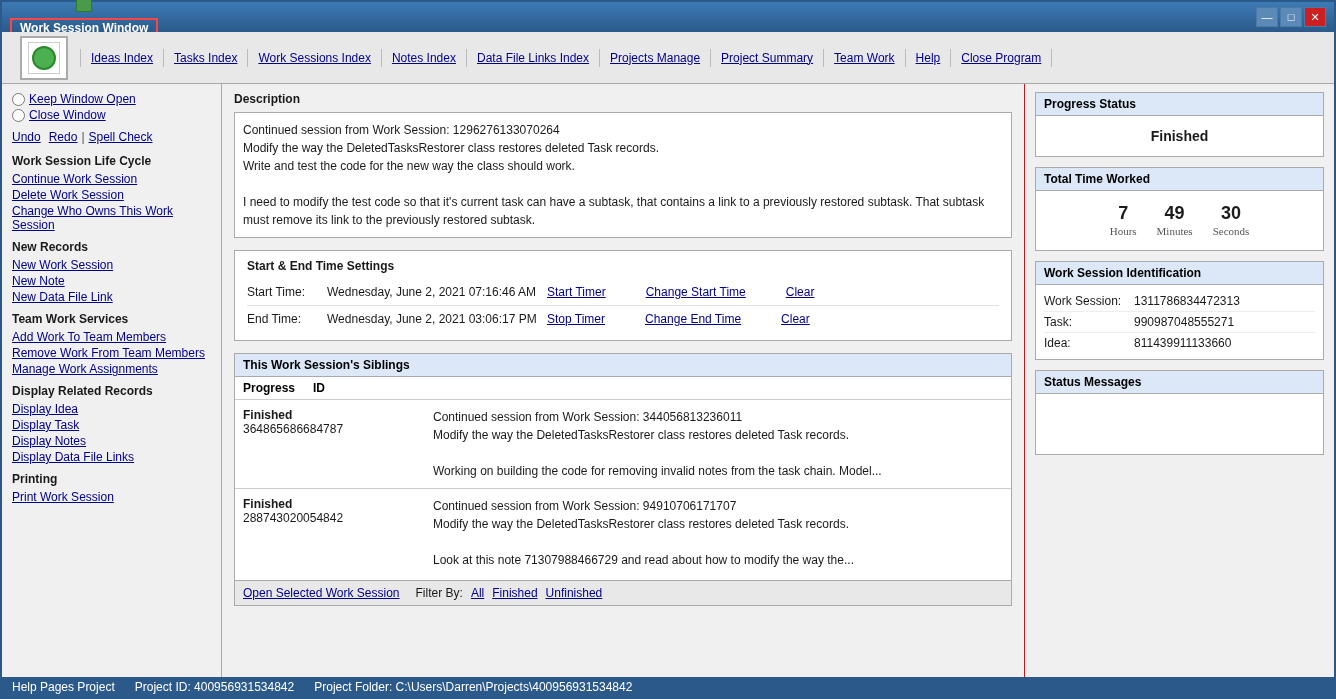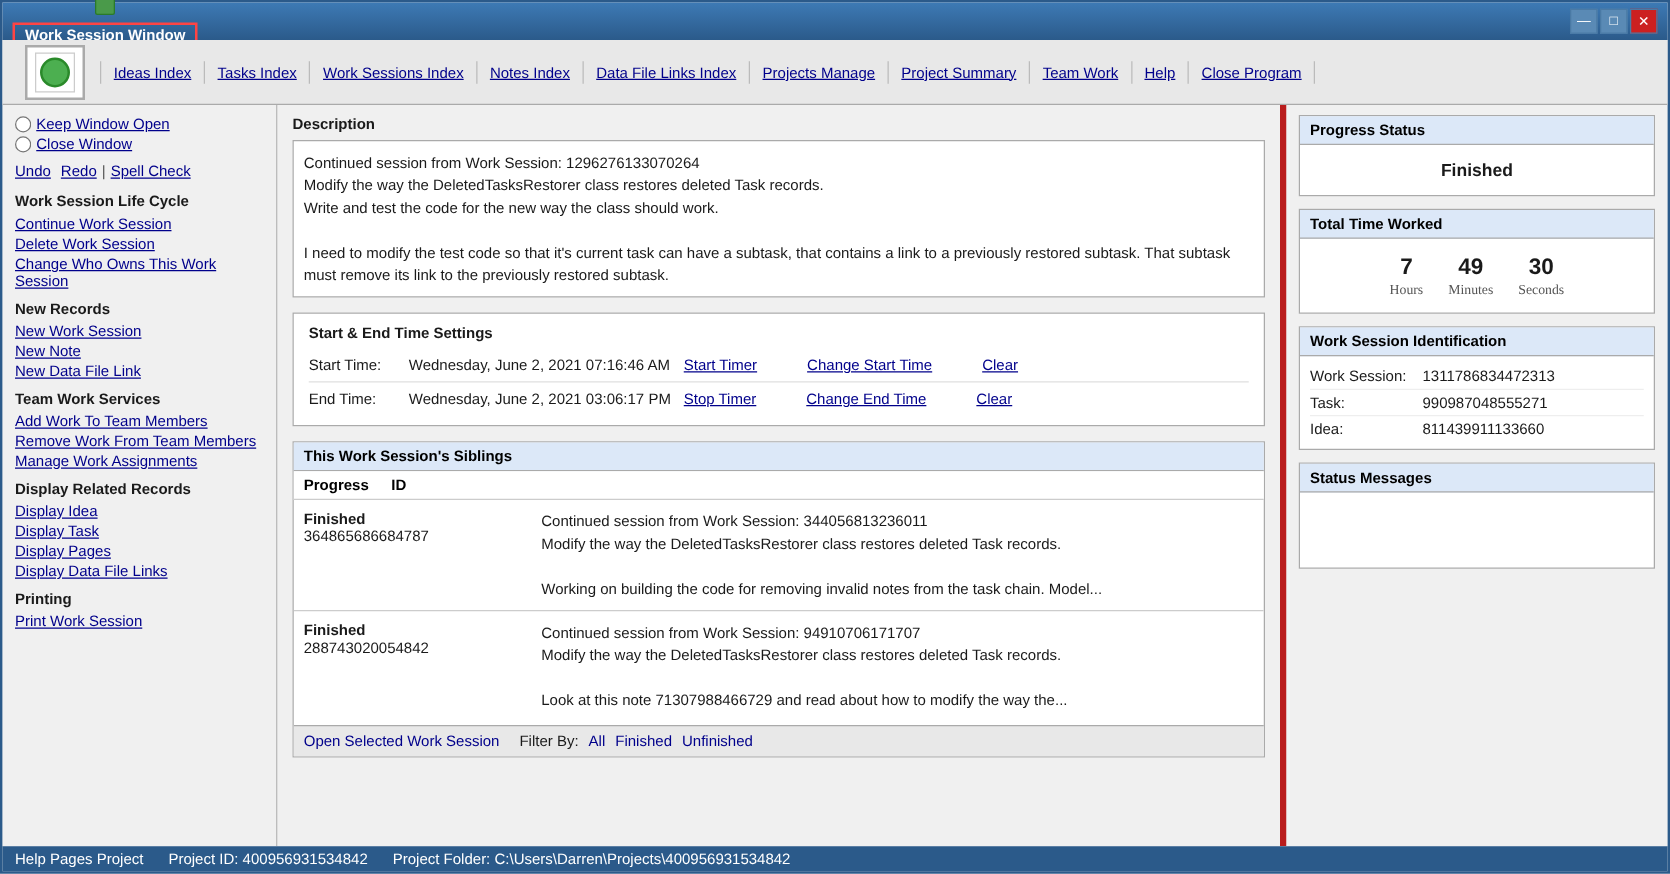--- a/index.html
+++ b/index.html
@@ -271,32 +271,33 @@
       background: #e8e8e8;
       border-top: 1px solid #aaa;
       padding: 5px 8px;
       display: flex;
       align-items: center;
       gap: 8px;
       font-size: 12px;
     }
     .siblings-footer a {
       color: #00008b;
+      text-decoration: underline;
       cursor: pointer;
       text-align: right;
     }
     .filter-label {
       color: #1a1a1a;
       margin-left: 8px;
     }
     .right-panel {
       width: 310px;
       padding: 8px 10px;
       background: #f0f0f0;
-      border-left: 5px solid #b91c1c;
+      border-left: 1px solid #b91c1c;
       flex-shrink: 0;
       overflow-y: auto;
     }
     .right-section {
       border: 1px solid #aaa;
       background: white;
       margin-bottom: 10px;
     }
     .right-section-header {
       background: #dce8f8;
@@ -476,21 +477,21 @@
       <a class="sidebar-link">New Data File Link</a>
 
       <div class="sidebar-section-title">Team Work Services</div>
       <a class="sidebar-link">Add Work To Team Members</a>
       <a class="sidebar-link">Remove Work From Team Members</a>
       <a class="sidebar-link">Manage Work Assignments</a>
 
       <div class="sidebar-section-title">Display Related Records</div>
       <a class="sidebar-link">Display Idea</a>
       <a class="sidebar-link">Display Task</a>
-      <a class="sidebar-link">Display Pages</a>
+      <a class="sidebar-link">Display Notes</a>
       <a class="sidebar-link">Display Data File Links</a>
 
       <div class="sidebar-section-title">Printing</div>
       <a class="sidebar-link">Print Work Session</a>
     </div>
 
     <div class="content-area">
 
       <div class="section-label">Description</div>
       <div class="description-box">

